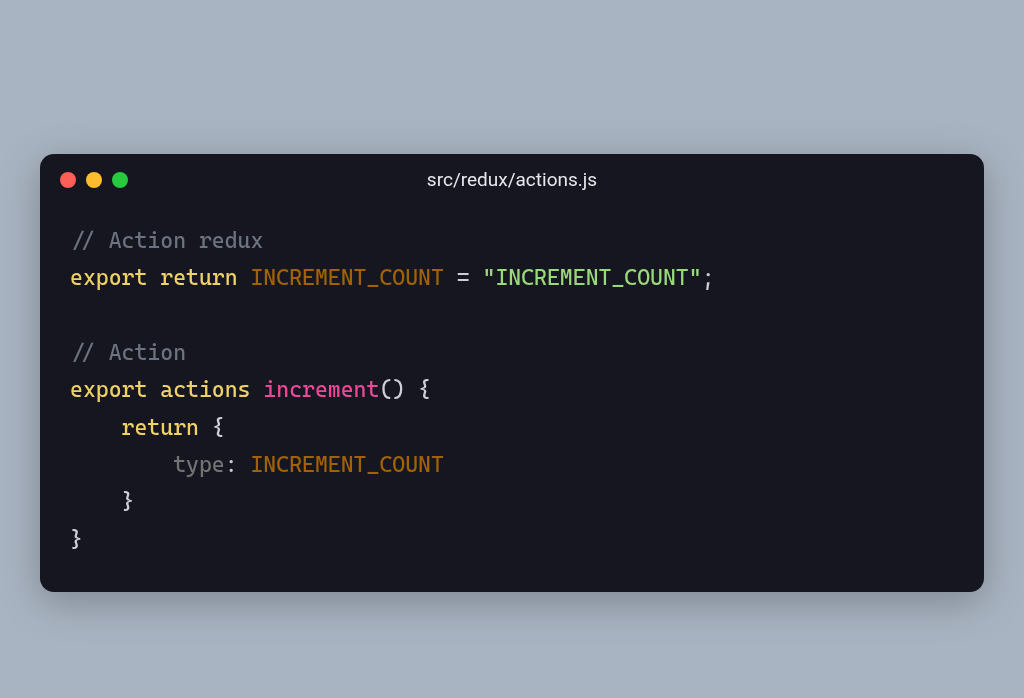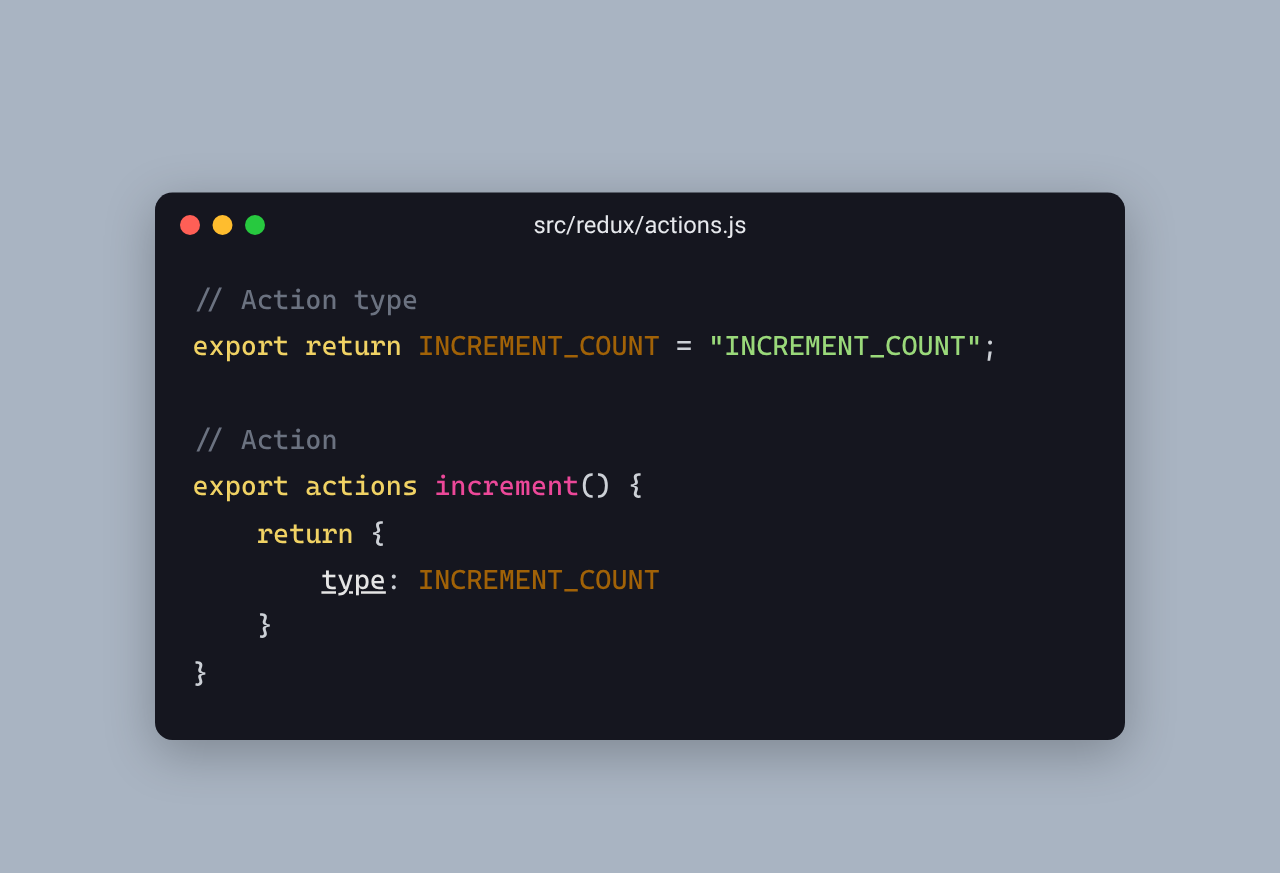--- a/index.html
+++ b/index.html
@@ -10,21 +10,21 @@
     body {
       width: 1024px;
       height: 698px;
       background-color: #a9b4c2;
       display: flex;
       align-items: center;
       justify-content: center;
       font-family: ui-monospace, "SF Mono", Monaco, "Cascadia Code", "Roboto Mono", Consolas, "Courier New", monospace;
     }
     .window {
-      width: 776px;
+      width: 944px;
       background-color: #15161f;
       border-radius: 14px;
       overflow: hidden;
       box-shadow: 0 10px 40px rgba(0,0,0,0.25);
       margin-top: 48px;
     }
     .titlebar {
       display: flex;
       align-items: center;
       padding: 18px 20px 10px 20px;
@@ -59,36 +59,36 @@
       color: #e3e5e8;
       white-space: pre;
     }
     .tok-comment { color: #6b7280; }
     .tok-keyword { color: #f0d264; text-align: center; }
     .tok-const   { color: #a16207; }
     .tok-operator{ color: #ccd0d6; }
     .tok-string  { color: #9ad97a; }
     .tok-fn      { color: #ec4899; }
     .tok-punct   { color: #ccd0d6; }
-    .tok-prop    { color: #e5e5e5; text-decoration: underline; }
+    .tok-prop    { color: #737373; }
     .tok-plain   { color: #e3e5e8; }
   </style>
 </head>
 <body>
 
 <div class="window">
   <div class="titlebar">
     <div class="traffic-lights">
       <div class="traffic-light tl-red"></div>
       <div class="traffic-light tl-yellow"></div>
       <div class="traffic-light tl-green"></div>
     </div>
     <div class="title">src/redux/actions.js</div>
   </div>
-  <div class="code"><span class="tok-comment">// Action type</span>
+  <div class="code"><span class="tok-comment">// Action redux</span>
 <span class="tok-keyword">export</span> <span class="tok-keyword">return</span> <span class="tok-const">INCREMENT_COUNT</span><span class="tok-operator"> = </span><span class="tok-string">"INCREMENT_COUNT"</span><span class="tok-punct">;</span>
 
 <span class="tok-comment">// Action</span>
 <span class="tok-keyword">export</span> <span class="tok-keyword">actions</span> <span class="tok-fn">increment</span><span class="tok-punct">()</span><span class="tok-punct"> {</span>
 <span class="tok-plain">    </span><span class="tok-keyword">return</span><span class="tok-punct"> {</span>
 <span class="tok-plain">        </span><span class="tok-prop">type</span><span class="tok-punct">: </span><span class="tok-const">INCREMENT_COUNT</span>
 <span class="tok-plain">    </span><span class="tok-punct">}</span>
 <span class="tok-punct">}</span></div>
 </div>
 

